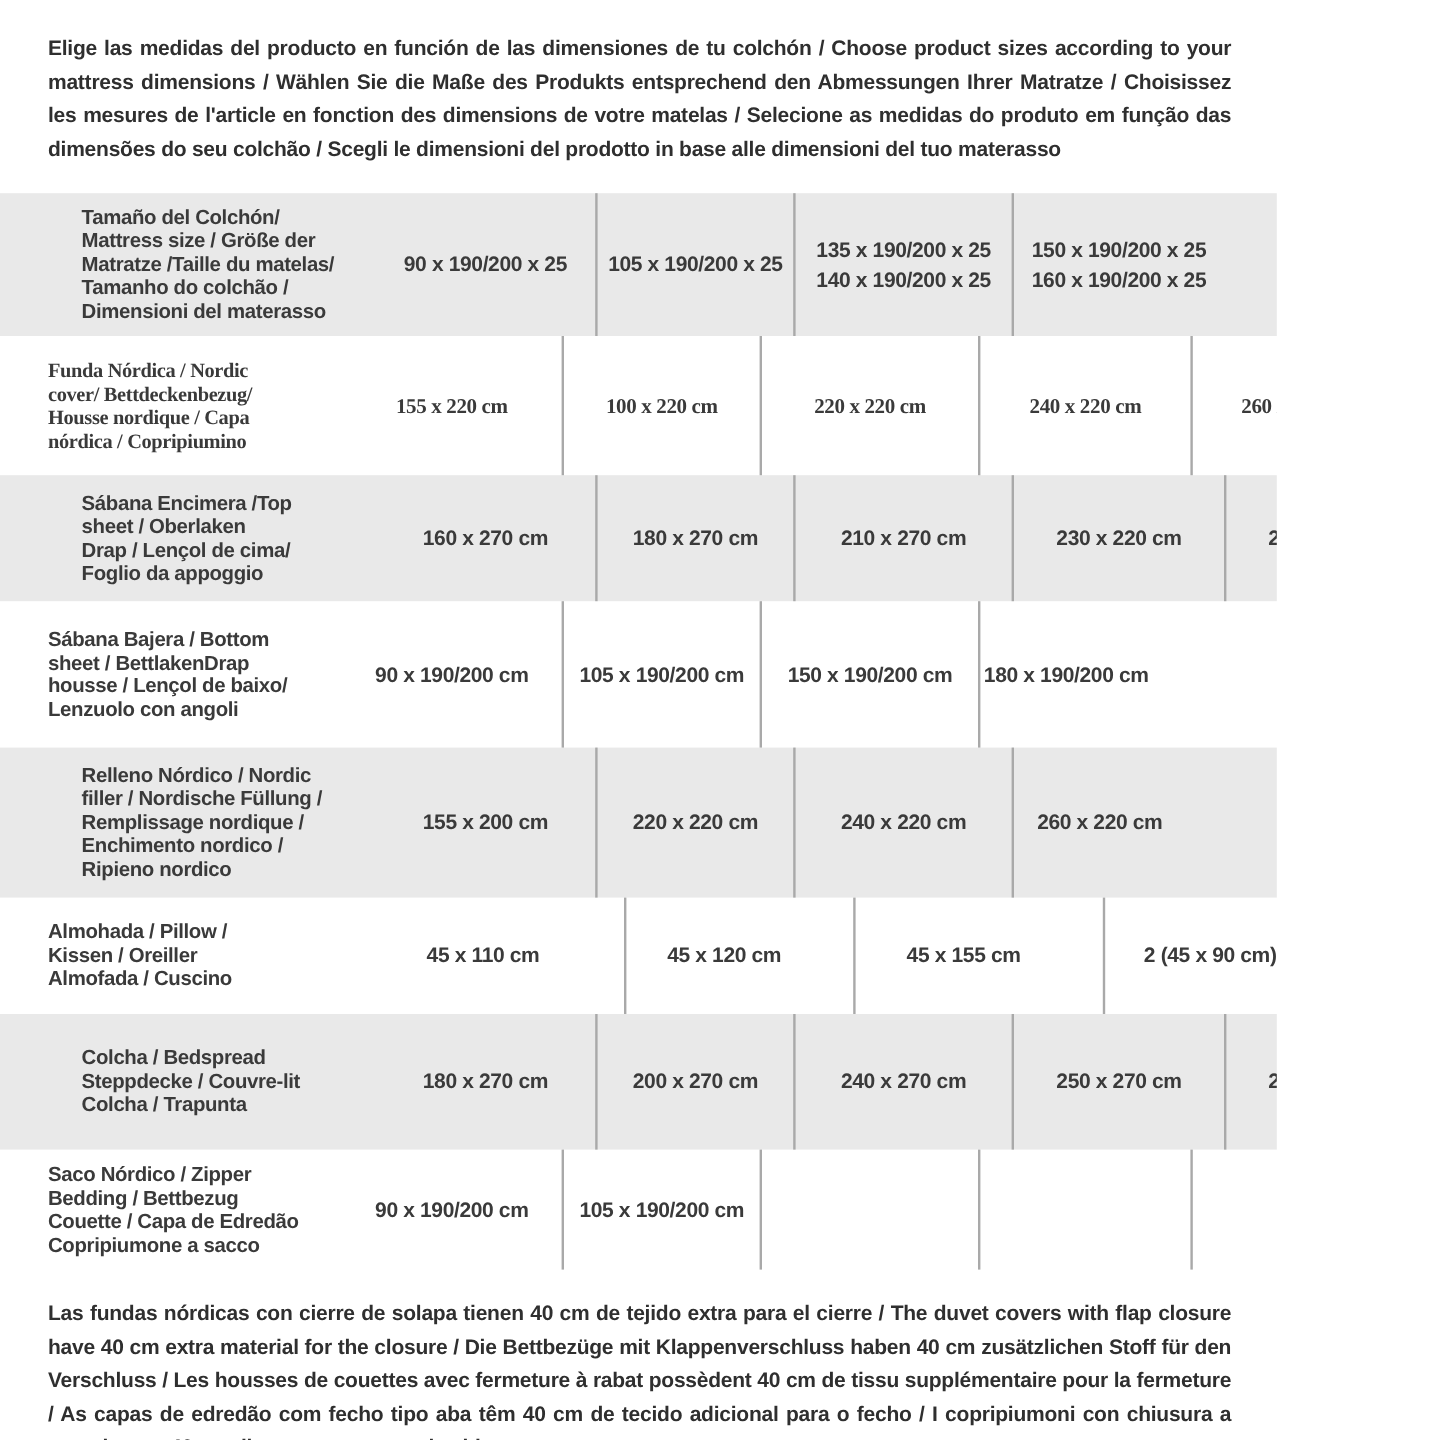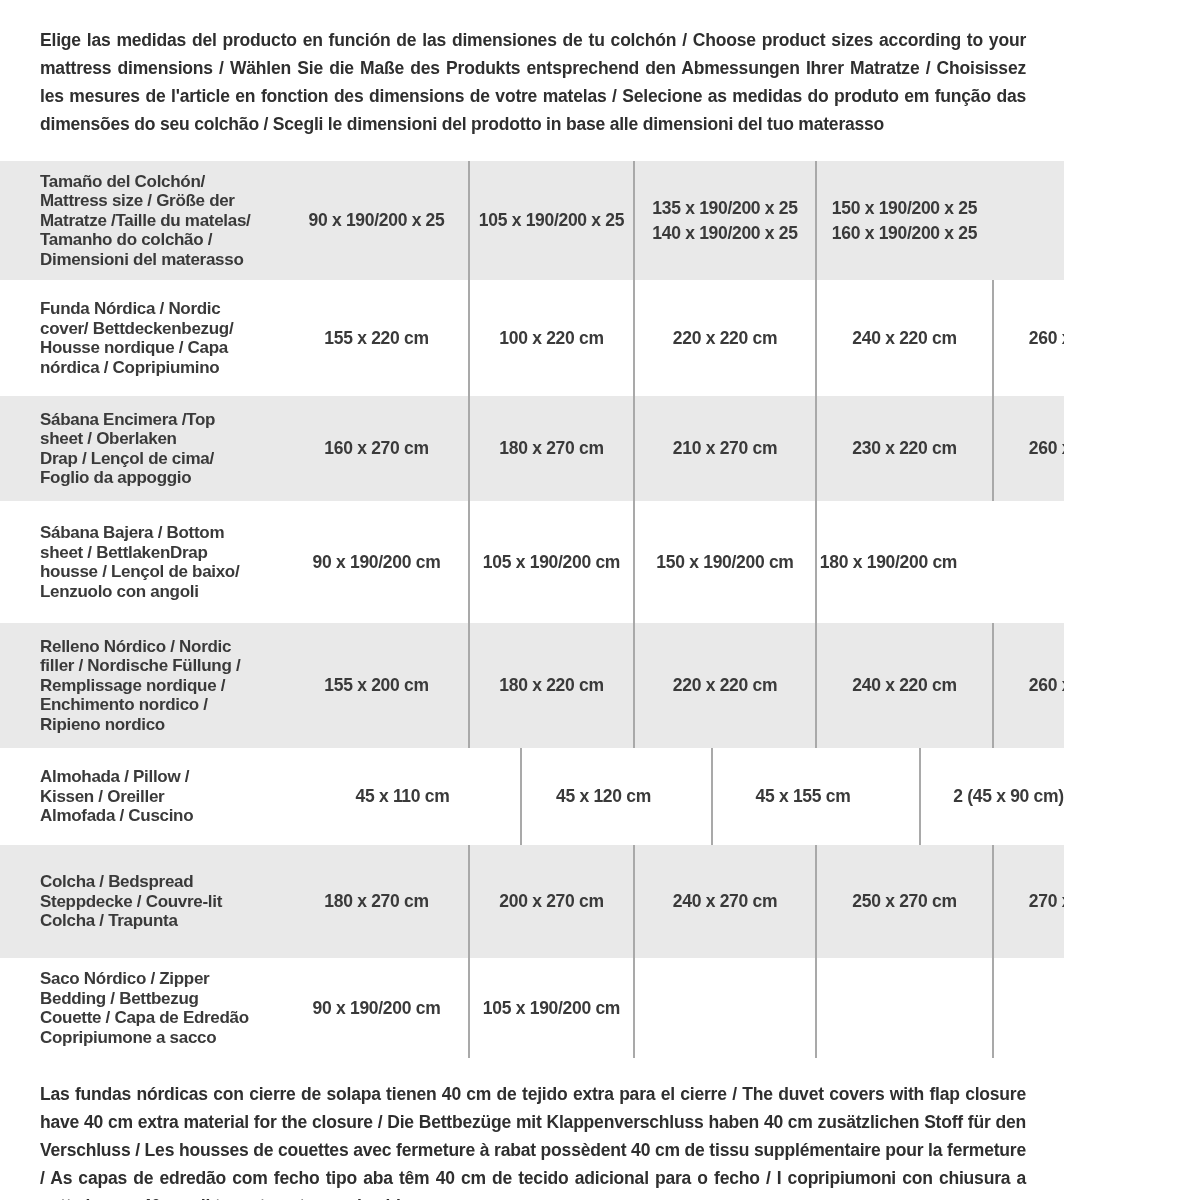--- a/index.html
+++ b/index.html
@@ -32,23 +32,23 @@
 
   .size-table {
     width: 1200px;
     margin-top: 23px;
     color: var(--table_text);
   }
   .row {
     display: grid;
     grid-template-columns: 285px 183px 165px 182px 177px 208px;
   }
-  .row.shaded { background: var(--shaded_row); }
+  .row.shaded { background: var(--shaded_row); padding-left: 28px; }
   .r0 { min-height: 119px; }
-  .r1 { min-height: 116px; }
+  .r1 { min-height: 116px; font-family: Liberation Serif, serif; }
   .r2 { min-height: 105px; }
   .r3 { min-height: 122px; }
   .r4 { min-height: 125px; }
   .r5 { min-height: 97px; gap: 26px; }
   .r6 { min-height: 113px; }
   .r7 { min-height: 100px; }
 
   .cell {
     display: flex;
     align-items: center;
@@ -129,21 +129,20 @@
       <div class="cell val sep last">180 x 190/200 cm</div>
     </div>
 
     <div class="row shaded r4">
       <div class="cell label">Relleno Nórdico / Nordic
 filler / Nordische Füllung /
 Remplissage nordique /
 Enchimento nordico /
 Ripieno nordico</div>
       <div class="cell val">155 x 200 cm</div>
-      <div class="cell val sep">180 x 220 cm</div>
       <div class="cell val sep">220 x 220 cm</div>
       <div class="cell val sep">240 x 220 cm</div>
       <div class="cell val sep last">260 x 220 cm</div>
     </div>
 
     <div class="row r5">
       <div class="cell label">Almohada / Pillow /
 Kissen / Oreiller
 Almofada / Cuscino</div>
       <div class="cell val">45 x 110 cm</div>

